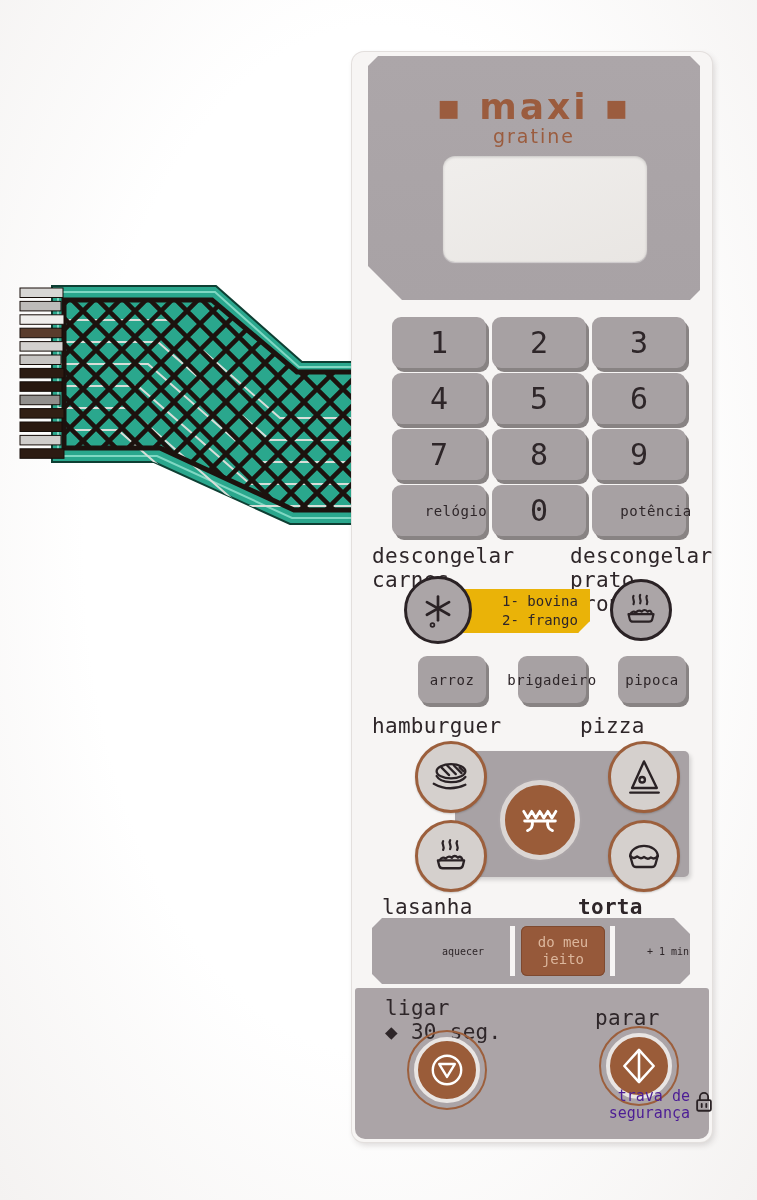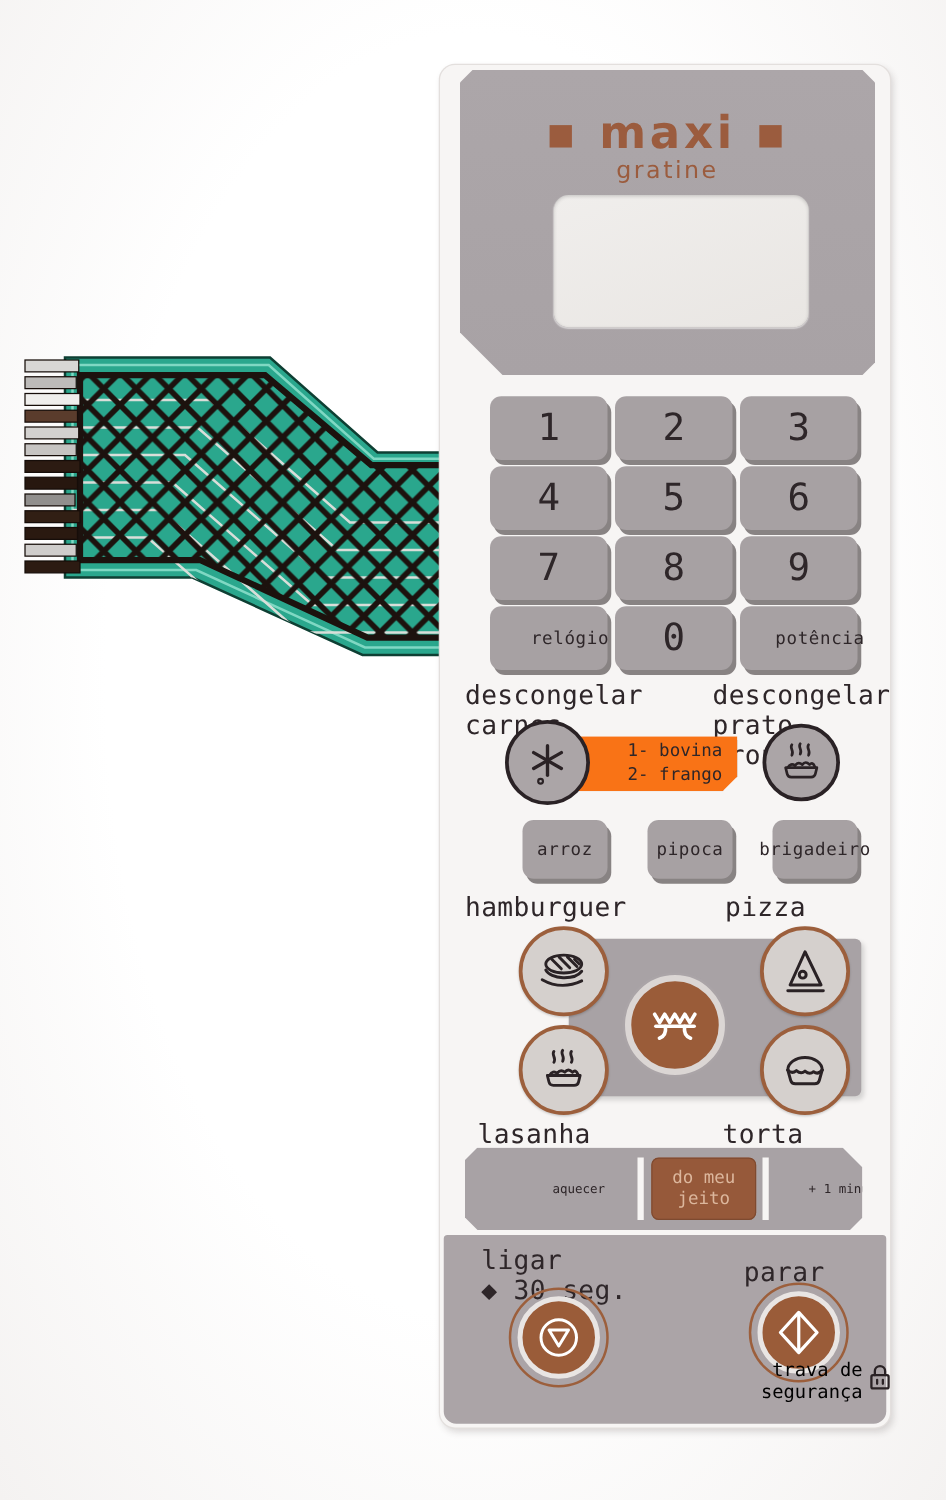--- a/index.html
+++ b/index.html
@@ -51,21 +51,21 @@
   .key.small{font-size:14px;letter-spacing:.5px;padding-left:34px;}
   .key.food{height:47px;font-size:14px;letter-spacing:.5px;margin-left:26px;}
 
   .panel-label{
     position:absolute;font-family:"DejaVu Sans Mono", monospace;
     font-size:21px;line-height:1.15;color:#2e2629;letter-spacing:.3px;
   }
 
   
   .defrost-opts{
-    position:absolute;left:106px;top:537px;width:132px;height:44px;background:#f97316;
+    position:absolute;left:106px;top:537px;width:132px;height:44px;background:#eab308;
     clip-path:polygon(0 0,100% 0,100% calc(100% - 12px),calc(100% - 12px) 100%,0 100%);
     font-family:"DejaVu Sans Mono", monospace;font-size:14px;line-height:1.35;
     display:flex;align-items:center;padding-left:44px;box-sizing:border-box;color:#2e2629;
     box-shadow:2px 3px 0 rgba(46,37,39,.4);
   }
   .circle-btn{
     position:absolute;border-radius:50%;cursor:pointer;padding:0;
     display:flex;align-items:center;justify-content:center;
   }
   .dark-ring{background:#aba5a7;border:3px solid #2a2225;}
@@ -108,21 +108,21 @@
   .ring-btn{
     position:absolute;width:80px;height:80px;border-radius:50%;border:2px solid #9c5f3c;
     background:transparent;display:flex;align-items:center;justify-content:center;cursor:pointer;padding:0;
   }
   .ring-btn .disc{
     width:66px;height:66px;border-radius:50%;background:#9a5c39;border:4px solid #e9e5e3;
     box-sizing:border-box;display:flex;align-items:center;justify-content:center;
   }
   .trava{
     position:absolute;left:210px;top:100px;width:125px;text-align:right;
-    font-family:"DejaVu Sans Mono", monospace;font-size:15px;line-height:1.15;color:#000000;
+    font-family:"DejaVu Sans Mono", monospace;font-size:15px;line-height:1.15;color:#4c1d95;
   }
   .lock{position:absolute;left:338px;top:102px;}
 </style>
 </head>
 <body>
 
 <div class="stage">
 
   <svg class="cable" width="340" height="262" viewBox="0 0 340 262">
     <defs>
@@ -210,22 +210,22 @@
         <path d="M15,7 c-2.5,3.5 2.5,5.5 0,10"></path>
         <path d="M23,6 c-2.5,3.5 2.5,5.5 0,10"></path>
         <path d="M31,7 c-2.5,3.5 2.5,5.5 0,10"></path>
         <path d="M11,29 q3,-5 7,-2 q3,-4 7,-1 q3,-4 7,0 q3,-3 5,2"></path>
         <path d="M9,29 h30 l-1.5,6 q-0.7,3 -4,3 h-19 q-3.3,0 -4,-3 z"></path>
       </svg>
     </button>
 
     <div class="keypad" style="top:604px;">
       <button class="key food">arroz</button>
+      <button class="key food">brigadeiro</button>
       <button class="key food">pipoca</button>
-      <button class="key food">brigadeiro</button>
     </div>
 
     <div class="panel-label" style="left:20px;top:662px;width:140px;">hamburguer</div>
     <div class="panel-label" style="left:228px;top:662px;width:130px;">pizza</div>
 
     <div class="grill-zone"></div>
 
     <button class="circle-btn copper-ring" style="left:63px;top:689px;width:72px;height:72px;">
       <svg width="46" height="46" viewBox="0 0 48 48" fill="none" stroke="#2a2225" stroke-width="2.4" stroke-linecap="round">
         <ellipse cx="24" cy="18" rx="15" ry="7.5"></ellipse>
@@ -262,21 +262,21 @@
     </button>
     <button class="circle-btn copper-ring" style="left:256px;top:768px;width:72px;height:72px;">
       <svg width="44" height="44" viewBox="0 0 48 48" fill="none" stroke="#2a2225" stroke-width="2.6" stroke-linecap="round" stroke-linejoin="round">
         <path d="M9,24 a15,11 0 0 1 30,0"></path>
         <path d="M9,24 q3.5,4 7.5,0.5 q4,3.5 7.5,0.5 q4,3.5 7.5,0.5 q4,3 7.5,-1.5"></path>
         <path d="M9,24 l2.5,9 q0.8,3 4,3 h17 q3.2,0 4,-3 l2.5,-9"></path>
       </svg>
     </button>
 
     <div class="panel-label" style="left:30px;top:843px;width:140px;">lasanha</div>
-    <div class="panel-label" style="left:226px;top:843px;width:134px;">torta</div>
+    <div class="panel-label" style="left:226px;top:843px;width:134px;font-weight:bold;">torta</div>
 
     <div class="heat-bar">
       <div class="heat-label" style="left:20px;width:142px;">aquecer</div>
       <div class="divider" style="left:138px;"></div>
       <button class="jeito-btn preline">do meu
 jeito</button>
       <div class="divider" style="left:238px;"></div>
       <div class="heat-label" style="left:260px;width:90px;">+ 1 minuto</div>
     </div>
 

